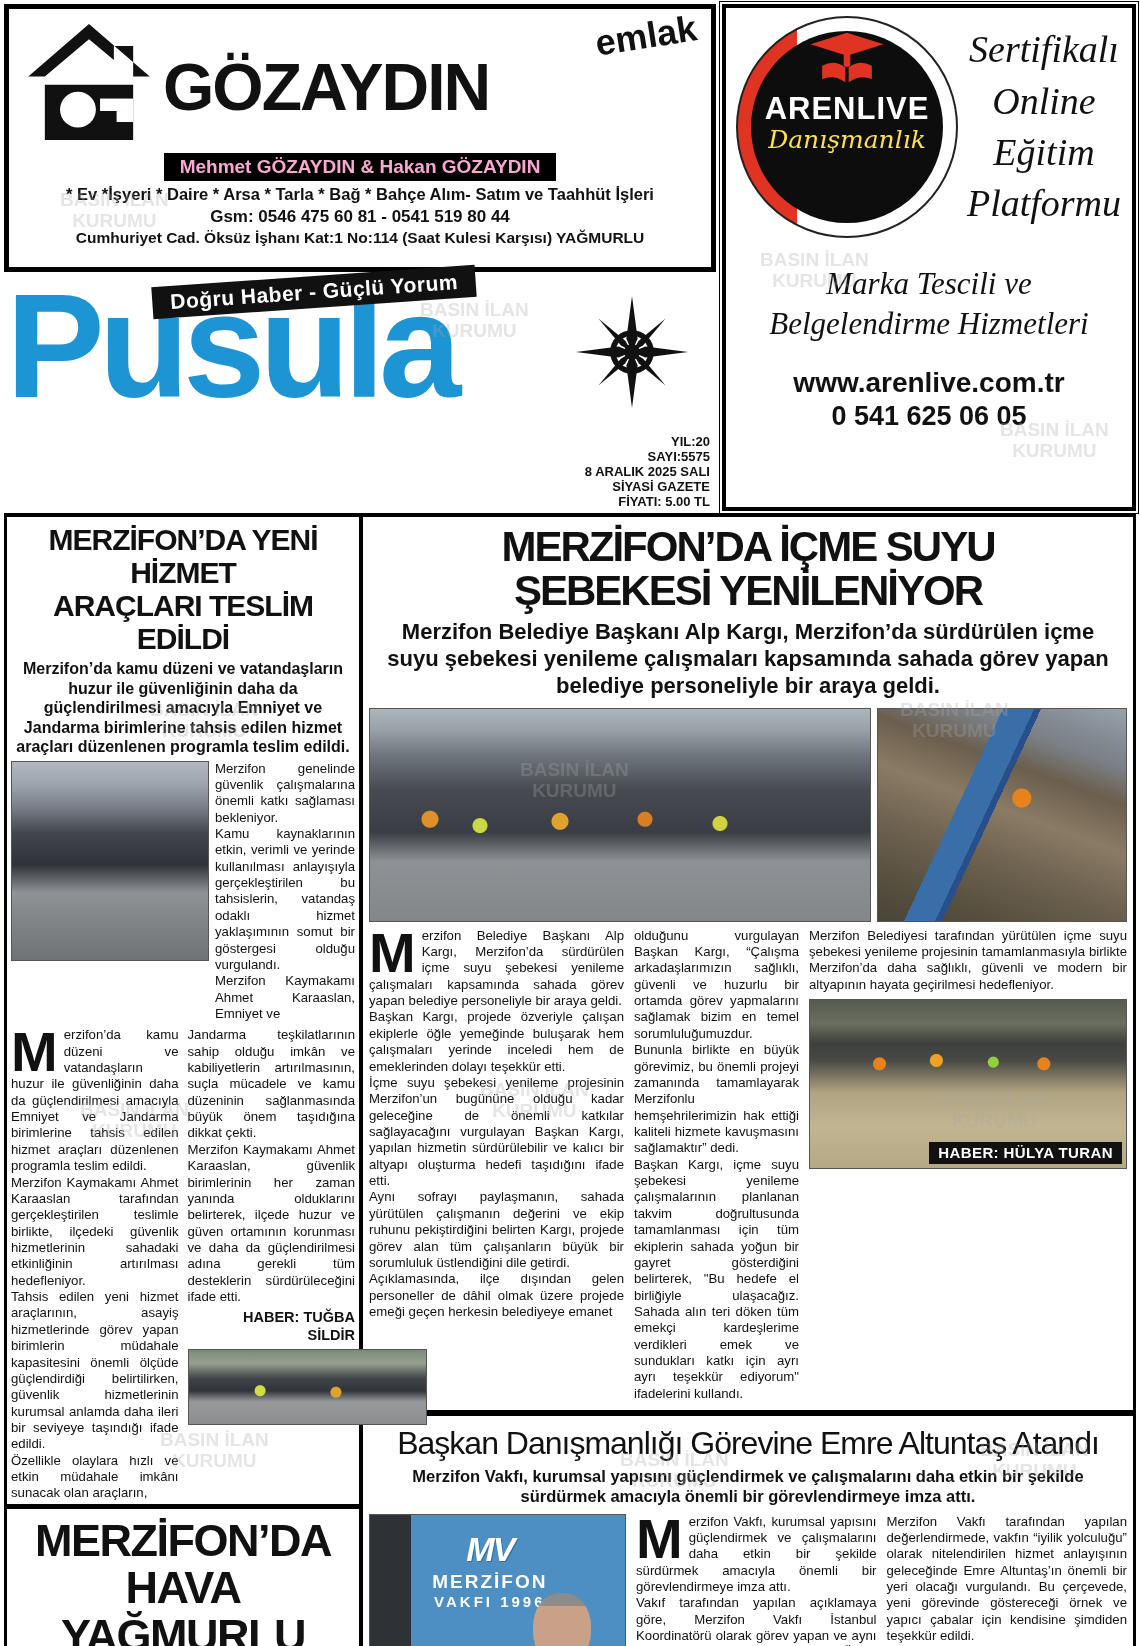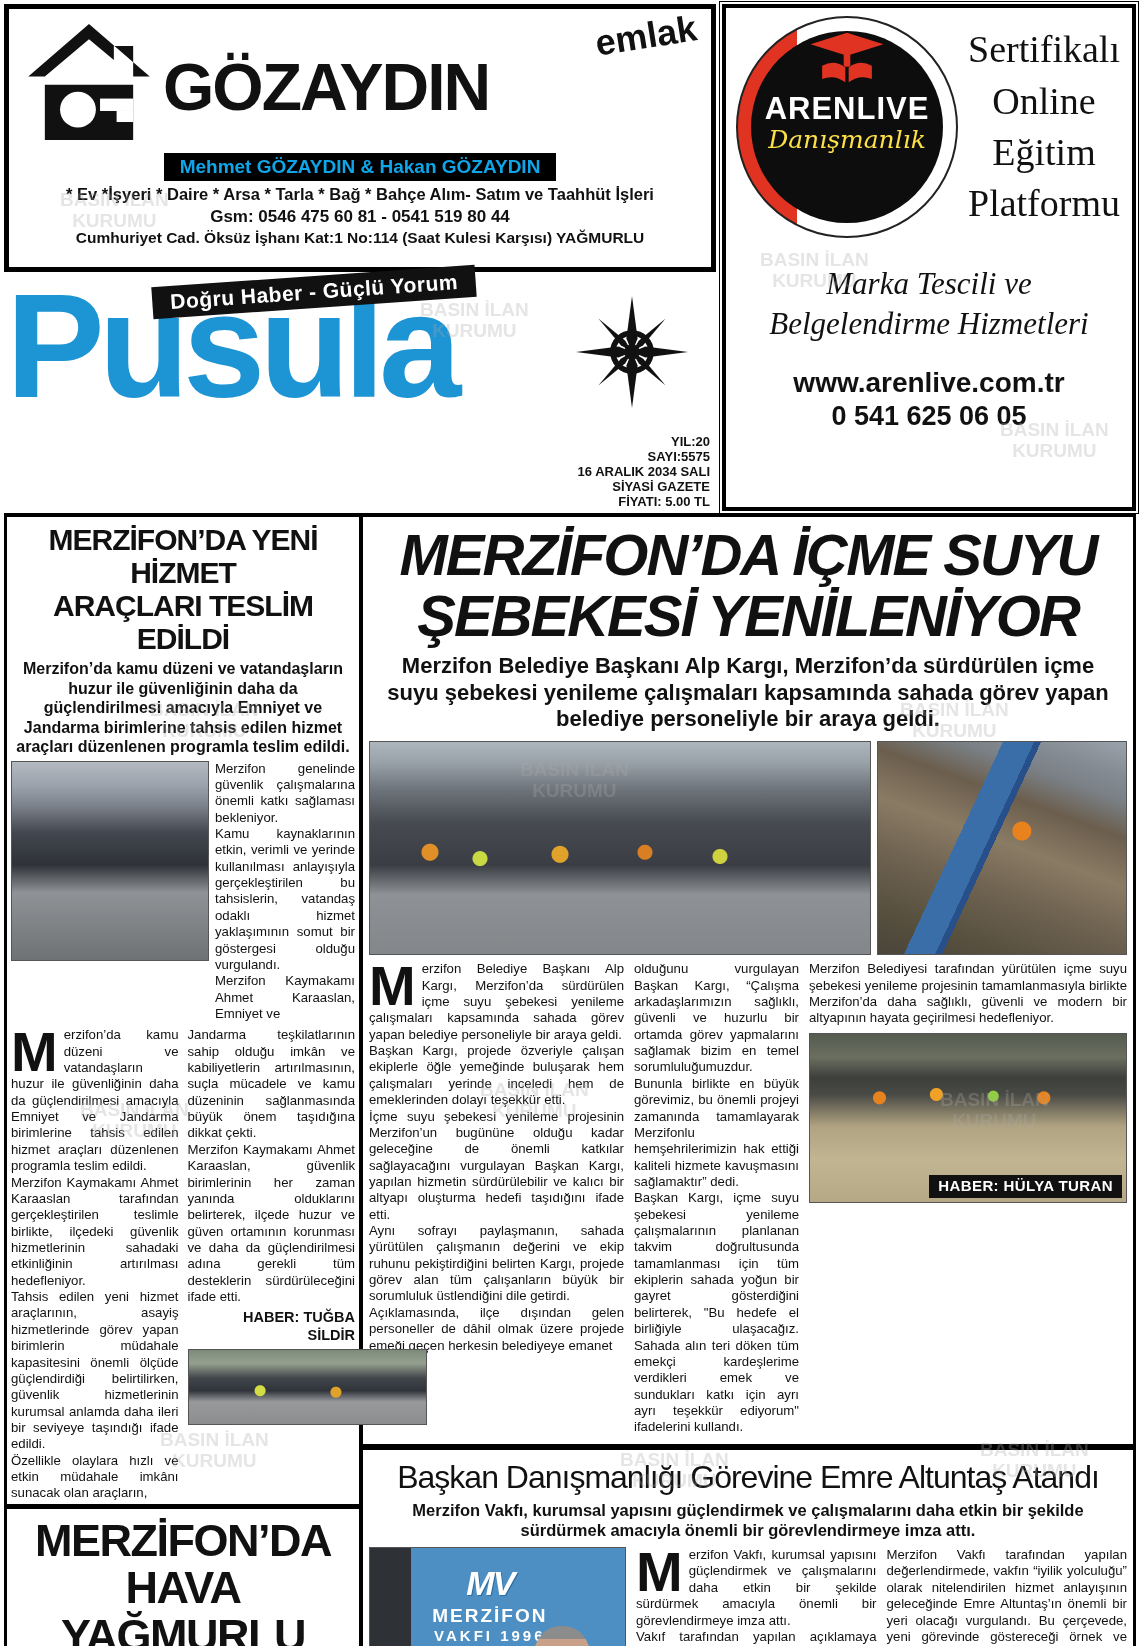--- a/index.html
+++ b/index.html
@@ -7,42 +7,42 @@
         font-family:"Liberation Sans",sans-serif;color:#111;overflow:hidden;}
   .pre{white-space:pre-line;}
   
   .topzone{display:flex;padding:4px 4px 0 4px;gap:6px;}
   .top-left{width:712px;display:flex;flex-direction:column;}
   .g-ad{border:5px solid #000;height:250px;position:relative;padding:4px 6px;}
   .g-row{display:flex;align-items:center;}
   .g-logo{width:148px;height:138px;flex:0 0 auto;}
   .g-brand{font-size:66px;font-weight:bold;letter-spacing:-2px;line-height:1;margin-top:10px;}
   .g-emlak{position:absolute;right:14px;top:6px;font-size:36px;font-weight:bold;transform:rotate(-9deg);}
-  .g-owners{background:#000;color:#0ea5e9;font-size:19px;font-weight:bold;width:fit-content;margin:2px auto 4px;padding:3px 16px;}
+  .g-owners{background:#000;color:#f9a8d4;font-size:19px;font-weight:bold;width:fit-content;margin:2px auto 4px;padding:3px 16px;}
   .g-services{font-size:16.5px;font-weight:bold;text-align:center;}
   .g-gsm{font-size:17px;font-weight:bold;text-align:center;margin-top:3px;}
   .g-addr{font-size:15.5px;font-weight:bold;text-align:center;margin-top:2px;}
   .masthead{position:relative;height:152px;margin-top:6px;}
   .m-slogan{position:absolute;left:148px;top:-2px;background:#111;color:#fff;font-size:21px;font-weight:bold;
             padding:4px 18px;transform:rotate(-4deg);z-index:2;letter-spacing:.5px;}
   .m-title{font-size:148px;font-weight:bold;letter-spacing:-6px;line-height:.92;margin-left:2px;}
   .m-compass{position:absolute;right:28px;top:18px;width:112px;height:112px;}
   .infoline{display:flex;justify-content:space-between;align-items:flex-end;font-size:13px;font-weight:bold;
             padding:4px 6px 2px 2px;flex-direction:column;}
   
   .a-ad{flex:1;border:4px solid #000;outline:1px solid #000;outline-offset:2px;padding:8px 10px;text-align:center;}
   .a-top{display:flex;align-items:center;gap:8px;}
   .alogo-outer{width:218px;height:218px;border-radius:50%;flex:0 0 auto;border:2px solid #222;
                display:flex;align-items:center;justify-content:center;}
   .alogo-inner{width:192px;height:192px;border-radius:50%;background:#0d0d0d;color:#fff;
                display:flex;flex-direction:column;align-items:center;}
   .a-cap{width:86px;height:58px;margin-bottom:2px;}
   .a-name{font-size:31px;font-weight:bold;letter-spacing:1px;}
   .a-sub{font-family:"DejaVu Serif",serif;font-style:italic;font-size:25px;margin-top:-2px;}
-  .a-tagline{flex:1;font-family:"Liberation Serif",serif;font-size:38px;line-height:1.35;}
+  .a-tagline{flex:1;font-family:"Liberation Serif",serif;font-style:italic;font-size:38px;line-height:1.35;}
   .a-serv{font-family:"Liberation Serif",serif;font-style:italic;font-size:31px;line-height:1.3;margin-top:26px;}
   .a-web{font-size:28px;font-weight:bold;margin-top:22px;}
   .a-phone{font-size:27px;font-weight:bold;margin-top:2px;}
   
   .content{display:flex;border:3px solid #000;border-top:4px solid #000;margin:2px 4px 4px 4px;}
   .left-col{width:352px;flex:0 0 auto;border-right:4px solid #000;}
   .main-col{flex:1;min-width:0;padding:2px 6px;}
   .h1a{font-size:30px;font-weight:bold;text-align:center;line-height:1.1;letter-spacing:-1px;padding:4px 0 2px;}
   .sub{font-weight:bold;text-align:center;line-height:1.22;}
   .sub1{font-size:16px;margin:2px 4px 4px;}
@@ -58,21 +58,21 @@
   .byl{font-weight:bold;text-align:right;font-size:14.5px;margin-top:4px;margin-left:37px;}
   .ph2{width:237px;height:74px;margin:4px 0 4px auto;
     background:radial-gradient(circle at 30% 55%,#d3dc44 0 5px,transparent 6px),
                radial-gradient(circle at 62% 57%,#e0a22a 0 5px,transparent 6px),
                linear-gradient(180deg,#7d8a7b 0%,#95a08f 18%,#41464b 38%,#30343a 55%,#97999b 70%,#8b8d8f 100%);}
   
   .weather{border-top:5px solid #000;padding:2px 4px;}
   .h2a{font-size:45px;font-weight:bold;text-align:center;line-height:1.06;letter-spacing:-1.5px;padding:6px 0 2px;}
   .sub2{font-size:17px;margin:4px 2px 6px;}
   
-  .hmain{font-size:58px;font-weight:bold;text-align:center;line-height:1.05;letter-spacing:-2px;padding:6px 0 4px;font-style:italic;}
+  .hmain{font-size:42px;font-weight:bold;text-align:center;line-height:1.05;letter-spacing:-2px;padding:6px 0 4px;}
   .submain{font-size:22px;margin:2px 10px 8px;}
   .mphotos{display:flex;gap:6px;}
   .pw1{width:500px;height:212px;flex:0 0 auto;
     background:radial-gradient(circle at 12% 52%,#e09026 0 8px,transparent 9px),
                radial-gradient(circle at 22% 55%,#c9d943 0 7px,transparent 8px),
                radial-gradient(circle at 38% 53%,#e0a22a 0 8px,transparent 9px),
                radial-gradient(circle at 55% 52%,#d97f23 0 7px,transparent 8px),
                radial-gradient(circle at 70% 54%,#cfd23e 0 7px,transparent 8px),
                linear-gradient(180deg,#aeb6bd 0%,#99a1a8 10%,#6e757c 22%,#474b51 38%,#3a3e44 58%,#8e9296 72%,#83878a 100%);}
   .pw2{flex:1;height:212px;
@@ -149,21 +149,21 @@
             <polygon points="80,80 56,60 50,50 60,56"></polygon>
           </g>
           <circle cx="50" cy="50" r="17" fill="none" stroke="#111" stroke-width="5"></circle>
           <circle cx="50" cy="50" r="7" fill="#111"></circle>
         </svg>
       </div>
 
       <div class="infoline">
         <span>YIL:20</span>
         <span>SAYI:5575</span>
-        <span>16 ARALIK 2034 SALI</span>
+        <span>8 ARALIK 2025 SALI</span>
         <span>SİYASİ GAZETE</span>
         <span>FİYATI: 5.00 TL</span>
       </div>
     </div>
 
     <div class="a-ad">
       <div class="a-top">
         <div class="alogo-outer" style="background:linear-gradient(90deg,#e03322 0 27%,#fff 27%);">
           <div class="alogo-inner">
             <svg class="a-cap" viewBox="0 0 100 70">

